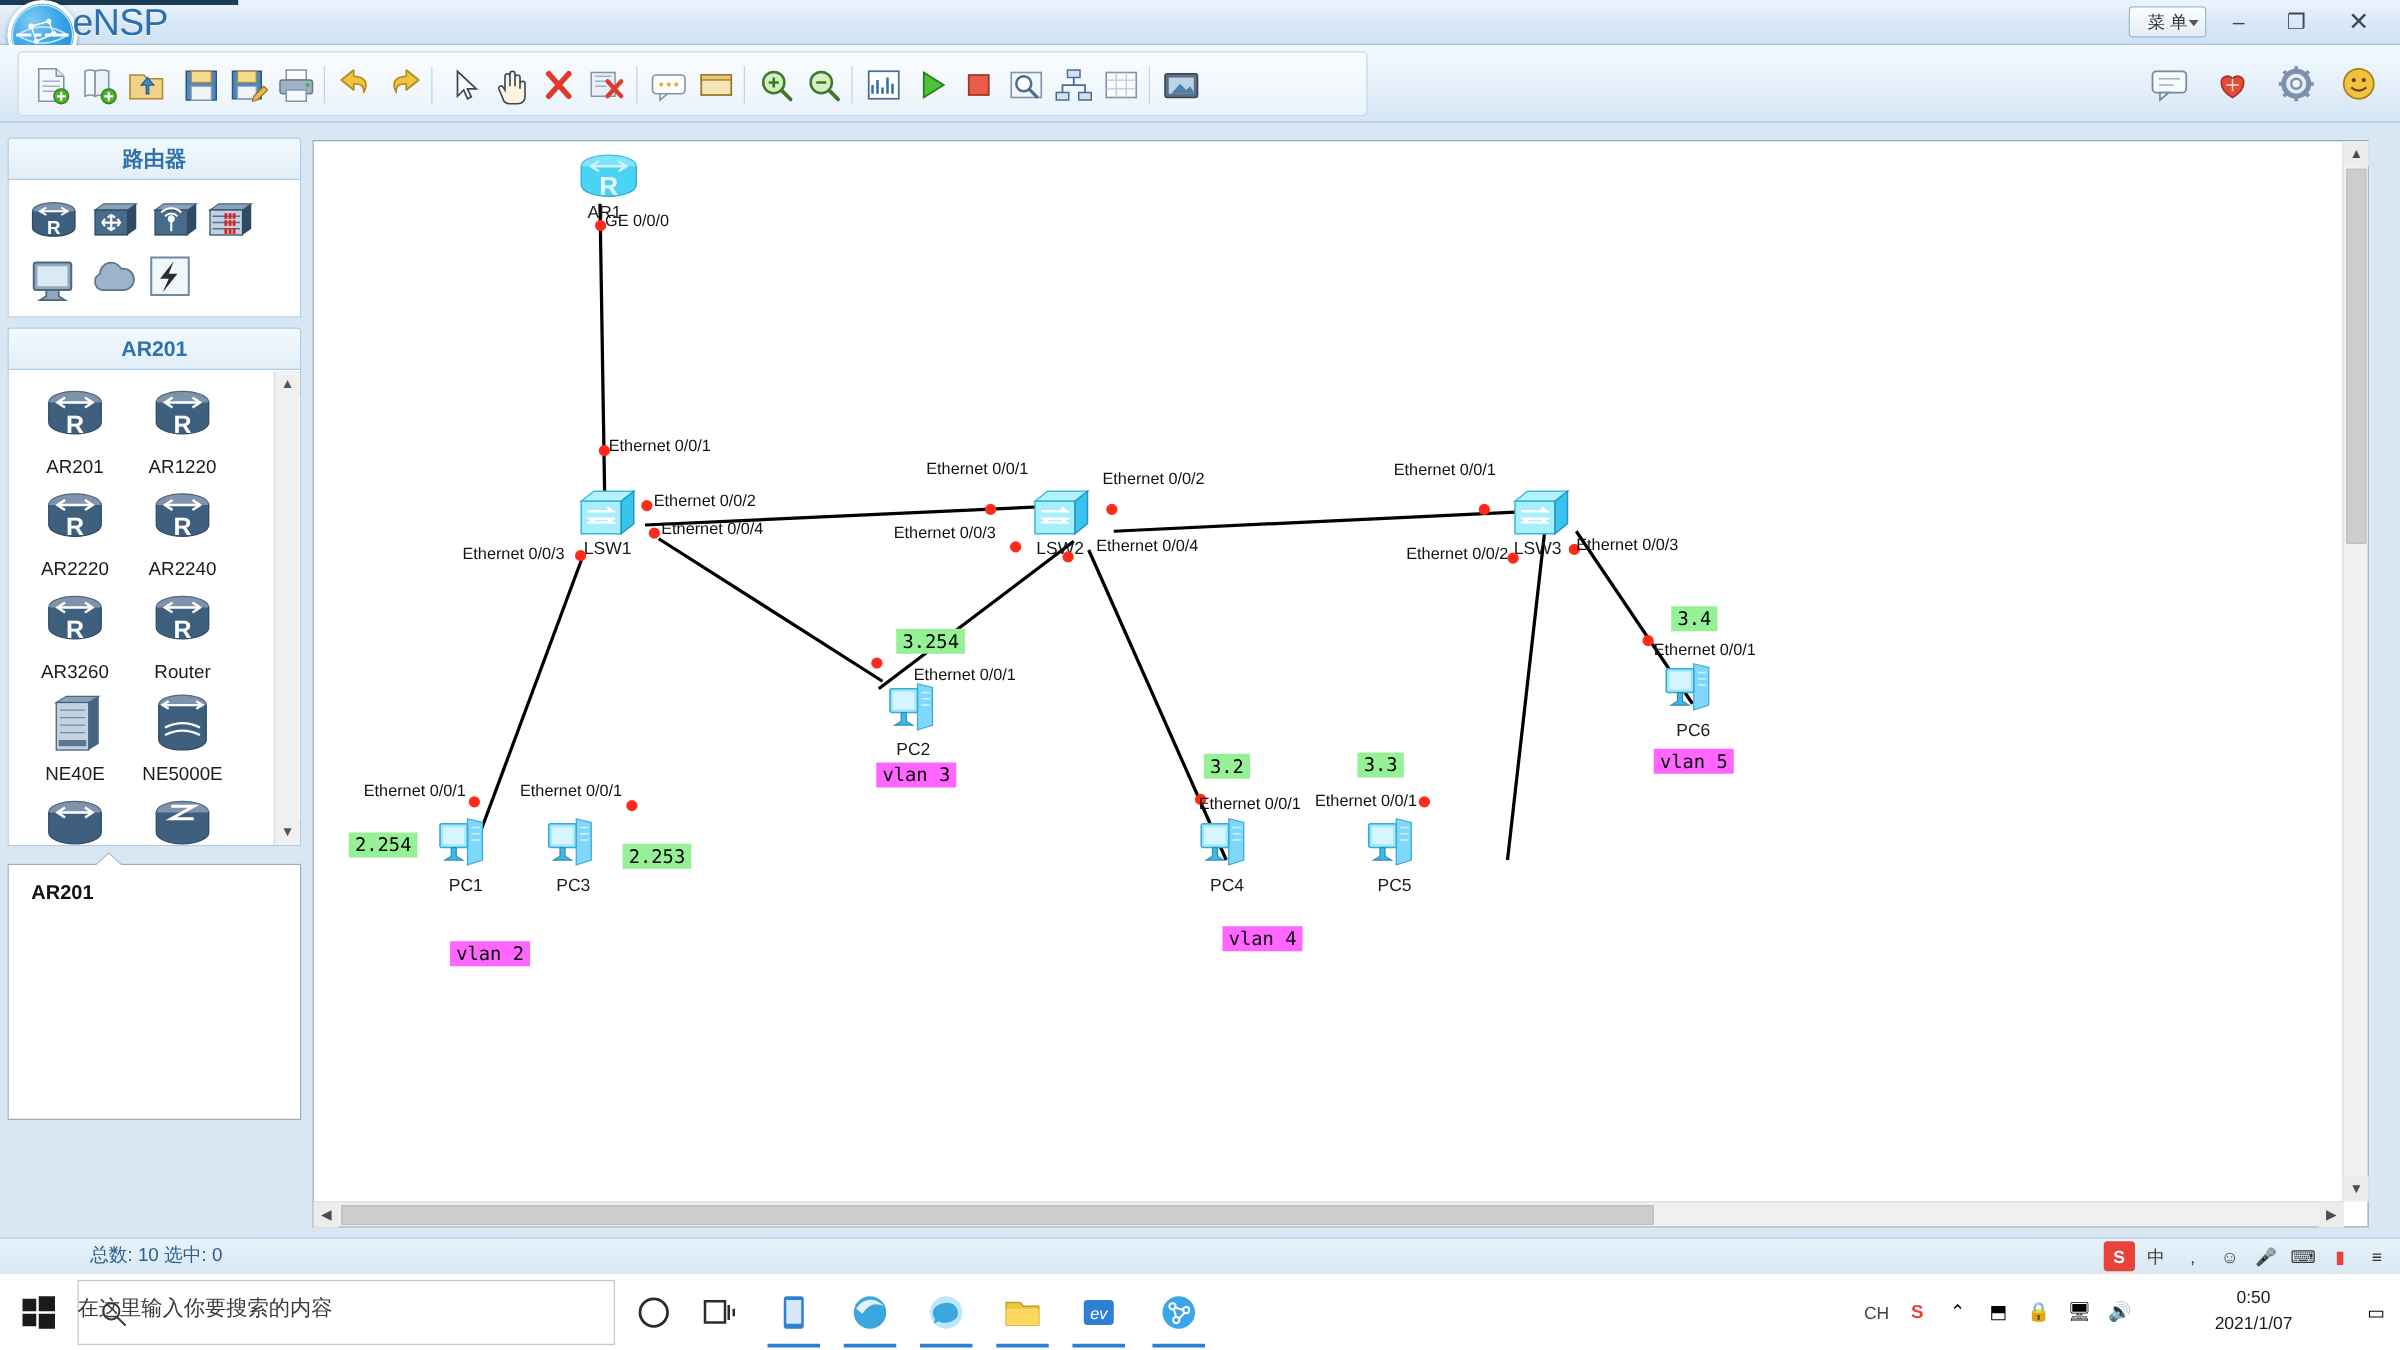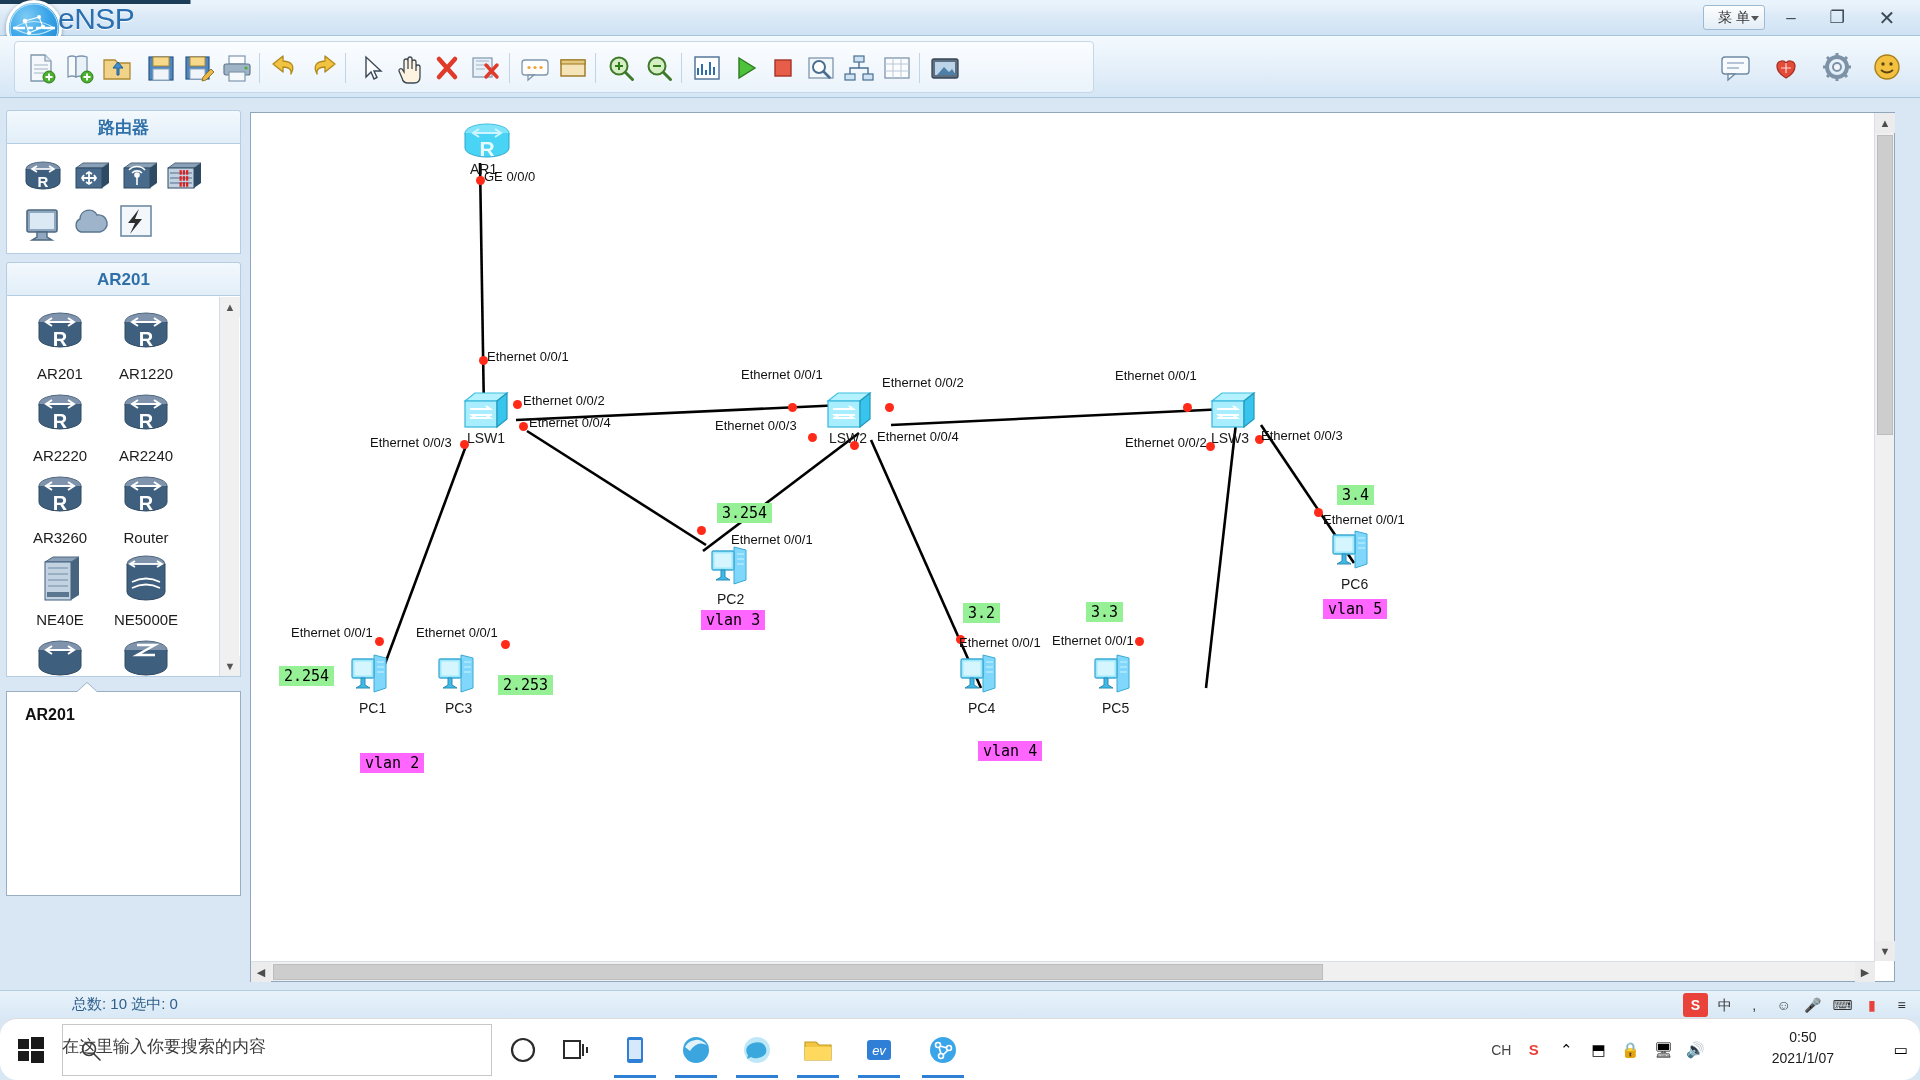--- a/index.html
+++ b/index.html
@@ -100,21 +100,21 @@
   
   #statusbar { position:absolute; left:0; top:990px; width:1920px; height:28px;
     background:linear-gradient(to bottom,#e8f2fa,#d8e8f5); border-top:1px solid #b4cde2; }
   #status-text { position:absolute; left:25px; top:4px; font-size:15px; color:#2f5f8c;margin-left:47px; }
   #tray-ime { position:absolute; right:6px; top:2px; height:24px; }
   .tr { display:inline-block; width:25px; height:24px; text-align:center; line-height:24px;
     font-size:14px; vertical-align:top; color:#333; }
 
   
   #taskbar { position:absolute; left:0; top:1018px; width:1920px; height:62px; background:#ffffff;
-    border-top:1px solid #dcdcdc;border-radius:17px; }
+    border-top:1px solid #dcdcdc; }
   #start-btn { position:absolute; left:0; top:0; width:62px; height:62px; }
   #searchbox { position:absolute; left:62px; top:5px; width:430px; height:52px;
     background:#fff; border:1px solid #c7c7c7; }
   #search-ph { position:absolute; left:62px; top:16px; font-size:17px; color:#3b3b3b; }
   .tkicon { position:absolute; top:8px; width:46px; height:46px; }
   .tkactive { position:absolute; top:56px; height:3px; background:#2f7fd6; }
   #clock { position:absolute; right:86px; top:8px; text-align:center; font-size:14px;
      color:#1a1a1a; line-height:21px; }
   #trayR { position:absolute; right:210px; top:16px; }
   .trr { display:inline-block; width:28px; height:30px; text-align:center; line-height:30px;

